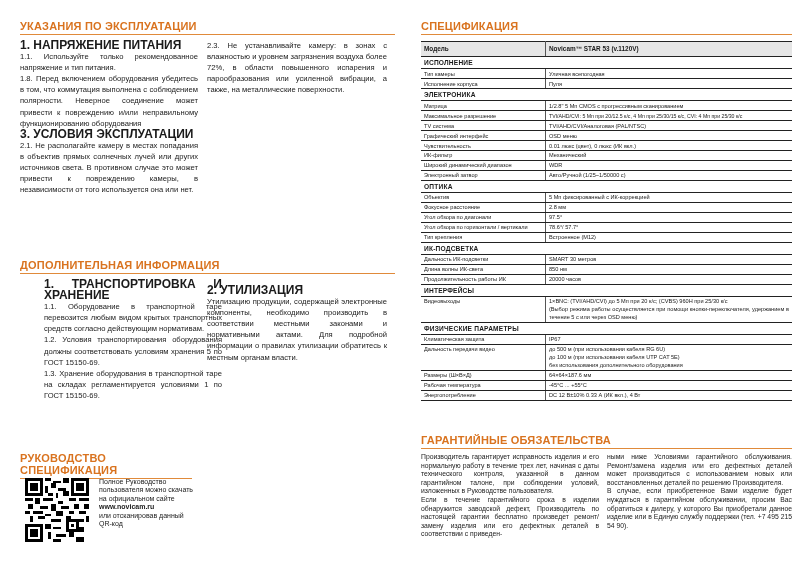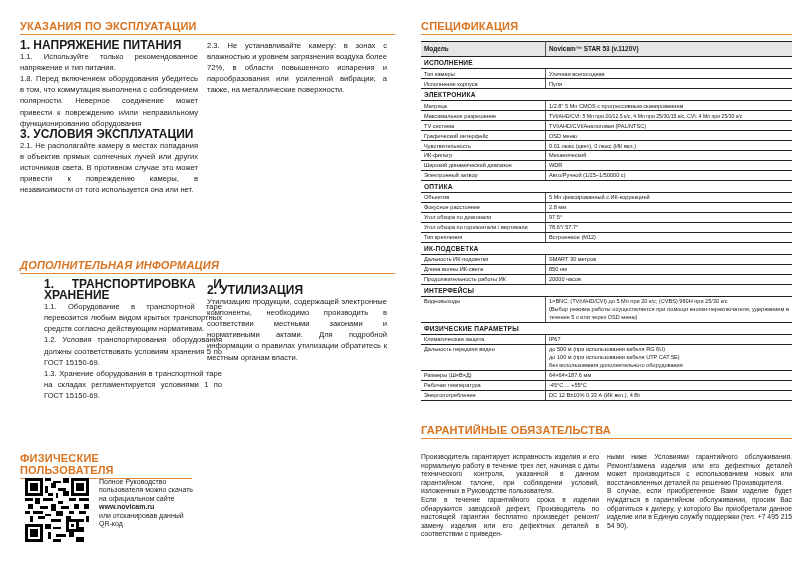--- a/index.html
+++ b/index.html
@@ -35,35 +35,35 @@
   <p>1.1. Используйте только рекомендованное напряжение и тип питания.</p>
   <p>1.8. Перед включением оборудования убедитесь в том, что коммутация выполнена с соблюдением полярности. Неверное соединение может привести к повреждению и/или неправильному функционированию оборудования</p>
   <p class="h">3. УСЛОВИЯ ЭКСПЛУАТАЦИИ</p>
   <p>2.1. Не располагайте камеру в местах попадания в объектив прямых солнечных лучей или других источников света. В противном случае это может привести к повреждению камеры, в независимости от того используется она или нет.</p>
 </div>
 
 <div class="col" style="left:207px; top:40px; width:180px;">
   <p>2.3. Не устанавливайте камеру: в зонах с влажностью и уровнем загрязнения воздуха более 72%, в области повышенного испарения и парообразования или усиленной вибрации, а также, на металлические поверхности.</p>
 </div>
 
-<div class="sec-title" style="left:20px; top:259px; width:375px;font-style:italic;">ДОПОЛНИТЕЛЬНАЯ ИНФОРМАЦИЯ</div>
+<div class="sec-title" style="left:20px; top:259px; width:375px;">ДОПОЛНИТЕЛЬНАЯ ИНФОРМАЦИЯ</div>
 
 <div class="col" style="left:20px; top:279px; width:178px;margin-left:24px;">
   <p class="h">1. ТРАНСПОРТИРОВКА И ХРАНЕНИЕ</p>
   <p>1.1. Оборудование в транспортной таре перевозится любым видом крытых транспортных средств согласно действующим нормативам.</p>
   <p>1.2. Условия транспортирования оборудования должны соответствовать условиям хранения 5 по ГОСТ 15150-69.</p>
   <p>1.3. Хранение оборудования в транспортной таре на складах регламентируется условиями 1 по ГОСТ 15150-69.</p>
 </div>
 
 <div class="col" style="left:207px; top:285px; width:180px;">
   <p class="h">2. УТИЛИЗАЦИЯ</p>
   <p>Утилизацию продукции, содержащей электронные компоненты, необходимо производить в соответствии местными законами и нормативными актами. Для подробной информации о правилах утилизации обратитесь к местным органам власти.</p>
 </div>
 
-<div class="sec-title" style="left:20px; top:452px; width:172px;">ФИЗИЧЕСКИЕ ПОЛЬЗОВАТЕЛЯ</div>
+<div class="sec-title" style="left:20px; top:452px; width:172px;">РУКОВОДСТВО СПЕЦИФИКАЦИЯ</div>
 
 <svg class="qr" viewBox="0 0 25 25" shape-rendering="crispEdges">
   <rect width="25" height="25" fill="#fff"></rect>
   <g fill="#000">
     <rect x="0" y="0" width="7" height="7"></rect>
       <rect x="1" y="1" width="5" height="5" fill="#fff"></rect>
       <rect x="2" y="2" width="3" height="3"></rect>
     <rect x="18" y="0" width="7" height="7"></rect>
       <rect x="19" y="1" width="5" height="5" fill="#fff"></rect>
       <rect x="20" y="2" width="3" height="3"></rect>
@@ -258,21 +258,21 @@
         <td class="k">Рабочая температура</td>
         <td>-45°C ... +55°C</td>
       </tr>
     <tr class="last">
         <td class="k">Энергопотребление</td>
         <td>DC 12 В±10% 0.33 А (ИК вкл.), 4 Вт</td>
       </tr>
   </tbody>
 </table>
 
-<div class="sec-title" style="left:421px; top:424px; width:371px;">ГАРАНТИЙНЫЕ ОБЯЗАТЕЛЬСТВА</div>
+<div class="sec-title" style="left:421px; top:434px; width:371px;">ГАРАНТИЙНЫЕ ОБЯЗАТЕЛЬСТВА</div>
 
 <div class="warr" style="left:421px; width:178px;">
   <div>Производитель гарантирует исправность изделия и его нормальную работу в течение трех лет, начиная с даты технического контроля, указанной в данном гарантийном талоне, при соблюдении условий, изложенных в Руководстве пользователя.</div>
   <div>Если в течение гарантийного срока в изделии обнаружится заводской дефект, Производитель по настоящей гарантии бесплатно произведет ремонт/замену изделия или его дефектных деталей в соответствии с приведен-</div>
 </div>
 <div class="warr" style="left:607px; width:185px;">
   <div>ными ниже Условиями гарантийного обслуживания. Ремонт/замена изделия или его дефектных деталей может производиться с использованием новых или восстановленных деталей по решению Производителя.</div>
   <div>В случае, если приобретенное Вами изделие будет нуждаться в гарантийном обслуживании, просим Вас обратиться к дилеру, у которого Вы приобретали данное изделие или в Единую службу поддержки (тел. +7 495 215 54 90).</div>
 </div>
 

